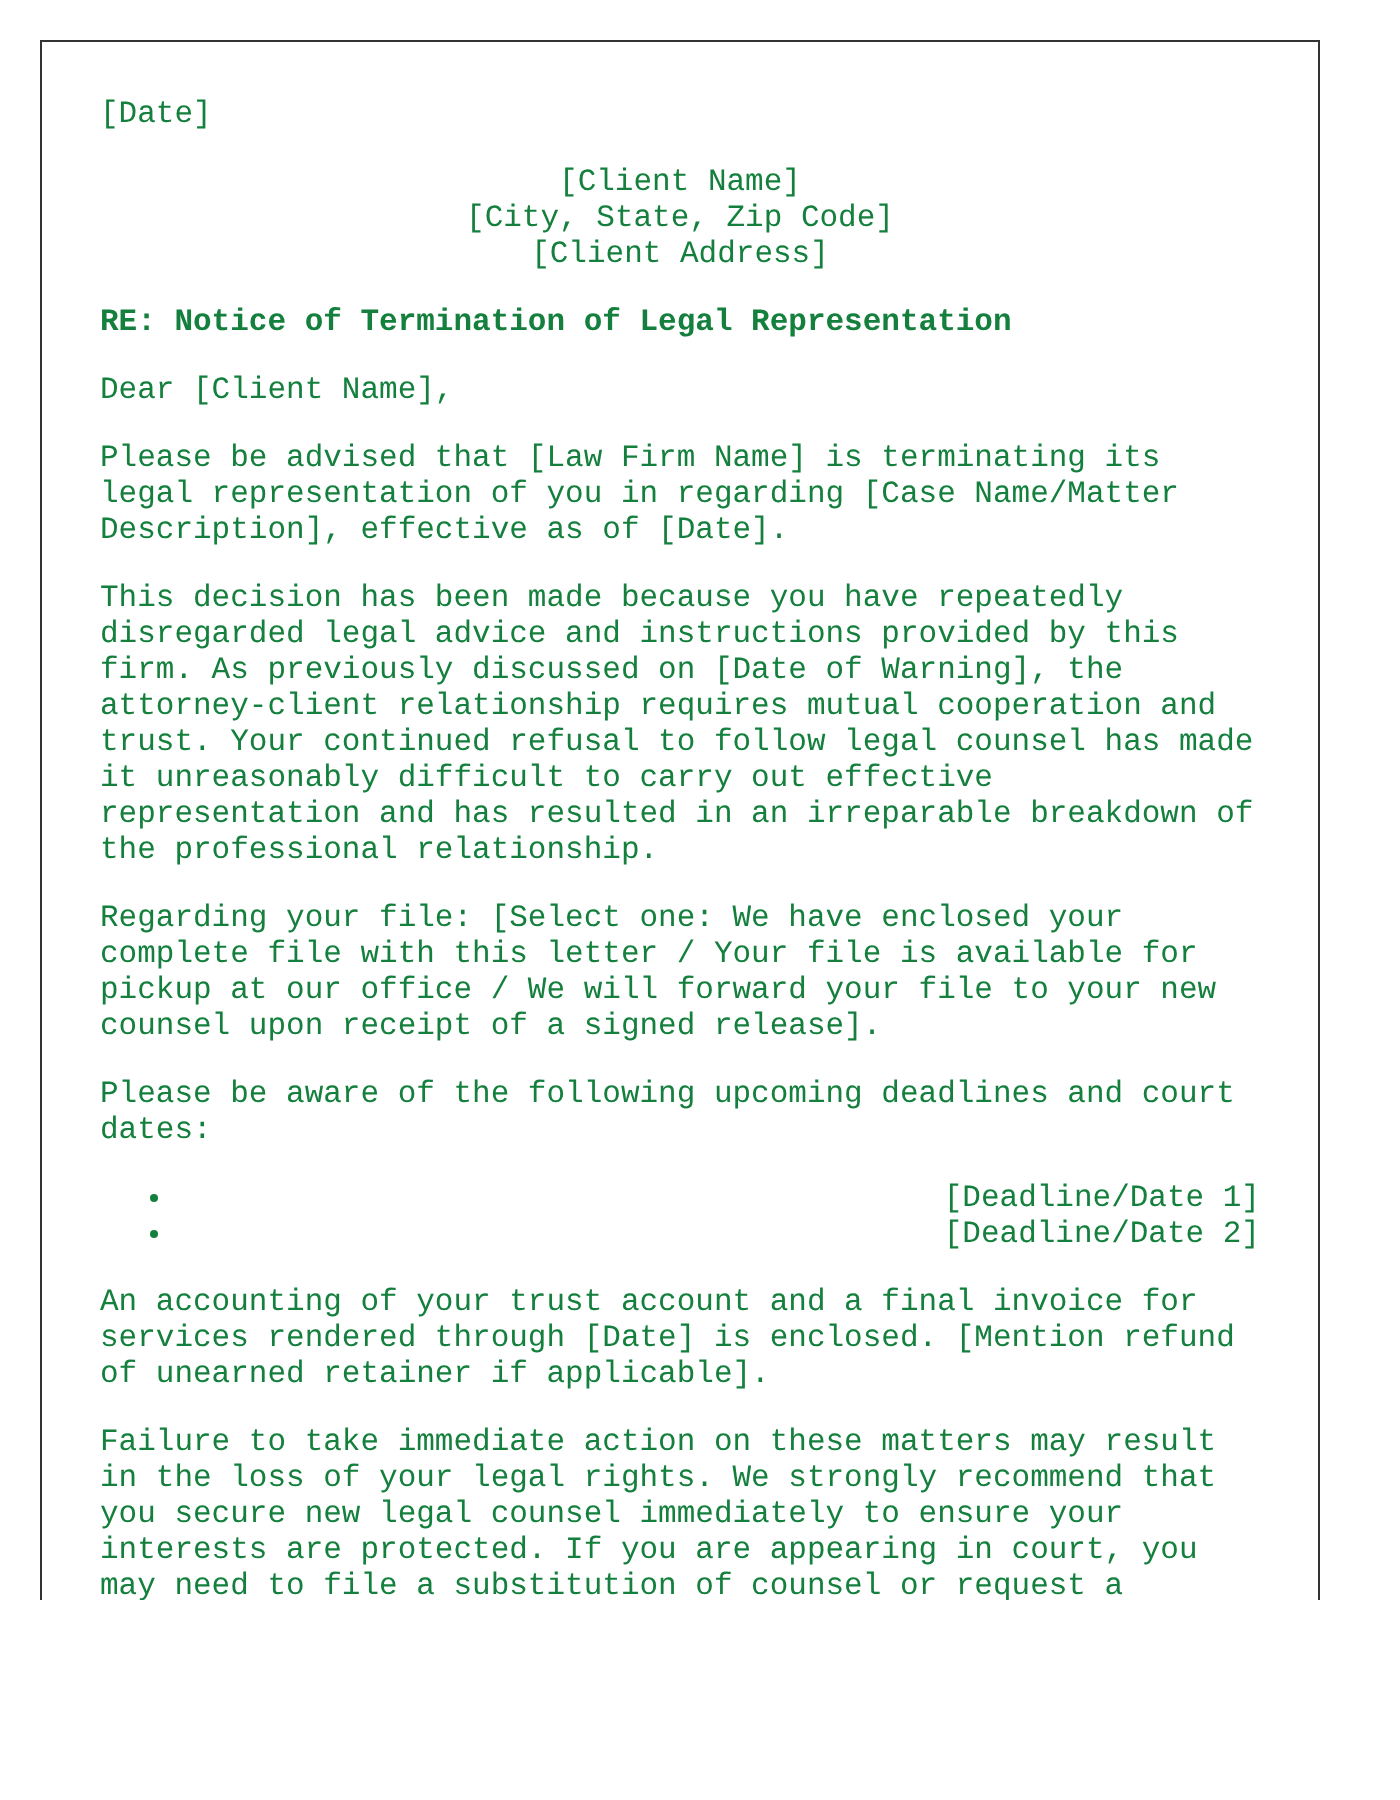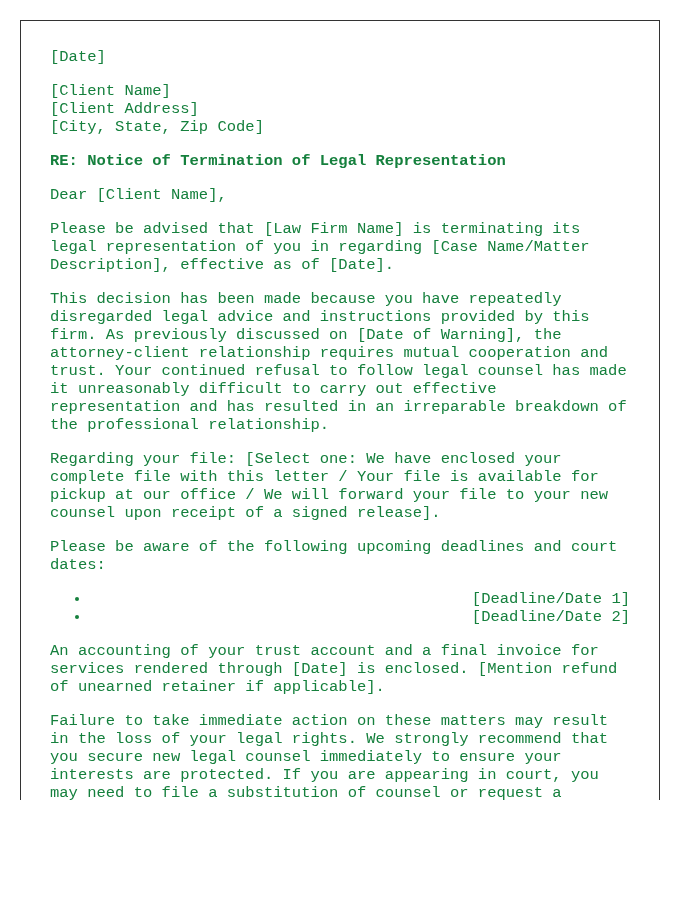--- a/index.html
+++ b/index.html
@@ -16,37 +16,37 @@
   .content {
     position: absolute;
     left: 29px; top: 27px;
     width: 580px;
     font-family: Liberation Mono, monospace;
     font-size: 15.5px;
     line-height: 18px;
     color: #15803d;
   }
   p { margin: 0 0 16px 0; }
-  .block { margin: 0 0 16px 0; }
+  .block { margin: 0 0 16px 0; text-align: center; }
   .block div { margin: 0; }
   .subject { font-weight: bold; }
   ul { margin: 0 0 16px 0; padding-left: 40px; text-align: right; }
   li { margin: 0; }
 </style>
 </head>
 <body>
 
 <div class="page">
   <div class="content">
     <p>[Date]</p>
 
     <div class="block">
       <div>[Client Name]</div>
+      <div>[City, State, Zip Code]</div>
       <div>[Client Address]</div>
-      <div>[City, State, Zip Code]</div>
     </div>
 
     <p class="subject">RE: Notice of Termination of Legal Representation</p>
 
     <p>Dear [Client Name],</p>
 
     <p>Please be advised that [Law Firm Name] is terminating its legal representation of you in regarding [Case Name/Matter Description], effective as of [Date].</p>
     <p>This decision has been made because you have repeatedly disregarded legal advice and instructions provided by this firm. As previously discussed on [Date of Warning], the attorney-client relationship requires mutual cooperation and trust. Your continued refusal to follow legal counsel has made it unreasonably difficult to carry out effective representation and has resulted in an irreparable breakdown of the professional relationship.</p>
     <p>Regarding your file: [Select one: We have enclosed your complete file with this letter / Your file is available for pickup at our office / We will forward your file to your new counsel upon receipt of a signed release].</p>
     <p>Please be aware of the following upcoming deadlines and court dates:</p>

